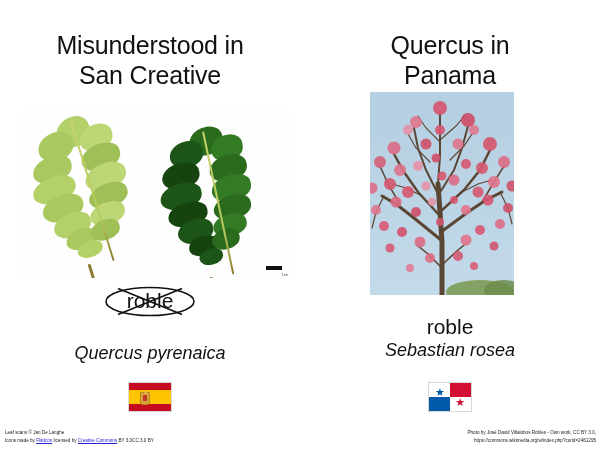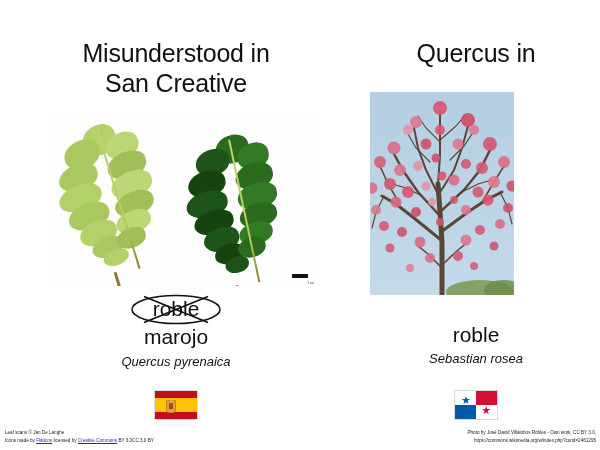--- a/index.html
+++ b/index.html
@@ -15,24 +15,23 @@
     font-family: "Liberation Sans", sans-serif;
     color: #1a1a1a;
   }
   .slide {
     position: absolute;
     inset: 0;
     background: #ffffff;
   }
   .panel {
     position: absolute;
-    top: 16px;
+    top: 8px;
     height: 420px;
     width: 300px;
-    margin-left: 26px;
   }
   .panel-left { left: 0; }
   .panel-right { left: 300px; }
 
   .title {
     position: absolute;
     left: 0;
     right: 0;
     text-align: center;
     font-size: 25px;
@@ -170,21 +169,21 @@
     color: #111;
   }
   .name-common-left { top: 308px; }
   .name-common-right { top: 306px; }
   .name-sci {
     position: absolute;
     left: 0;
     right: 0;
     text-align: center;
     font-style: italic;
-    font-size: 13px;
+    font-size: 18px;
     line-height: 17px;
     color: #111;
   }
   .name-sci-left { top: 337px; }
   .name-sci-right { top: 334px; }
 
   
   .flag {
     position: absolute;
     width: 44px;
@@ -334,33 +333,33 @@
 
     <div class="cross-wrap">
       <div class="cross-word">roble</div>
       <svg class="cross-svg" viewBox="0 0 92 31">
         <ellipse cx="46" cy="15.5" rx="44" ry="14" fill="none" stroke="#111" stroke-width="1.6"></ellipse>
         <line x1="14" y1="2.5" x2="78" y2="28.5" stroke="#111" stroke-width="1.6"></line>
         <line x1="78" y1="2.5" x2="14" y2="28.5" stroke="#111" stroke-width="1.6"></line>
       </svg>
     </div>
 
-    <div class="name-common name-common-left">marojo</div>
     <div class="name-sci name-sci-left">Quercus pyrenaica</div>
 
     <div class="flag flag-es">
       <div class="band"></div>
       <div class="arms"></div>
     </div>
   </div>
 
   <div class="panel panel-right">
 
     <div class="title title-right">
       <div>Quercus in</div>
+      <div>Panama</div>
     </div>
 
     <div class="name-common name-common-right">roble</div>
     <div class="name-sci name-sci-right">Sebastian rosea</div>
 
     <div class="flag flag-pa">
       <div class="q q-tl"></div>
       <div class="q q-tr"></div>
       <div class="q q-bl"></div>
       <div class="q q-br"></div>

